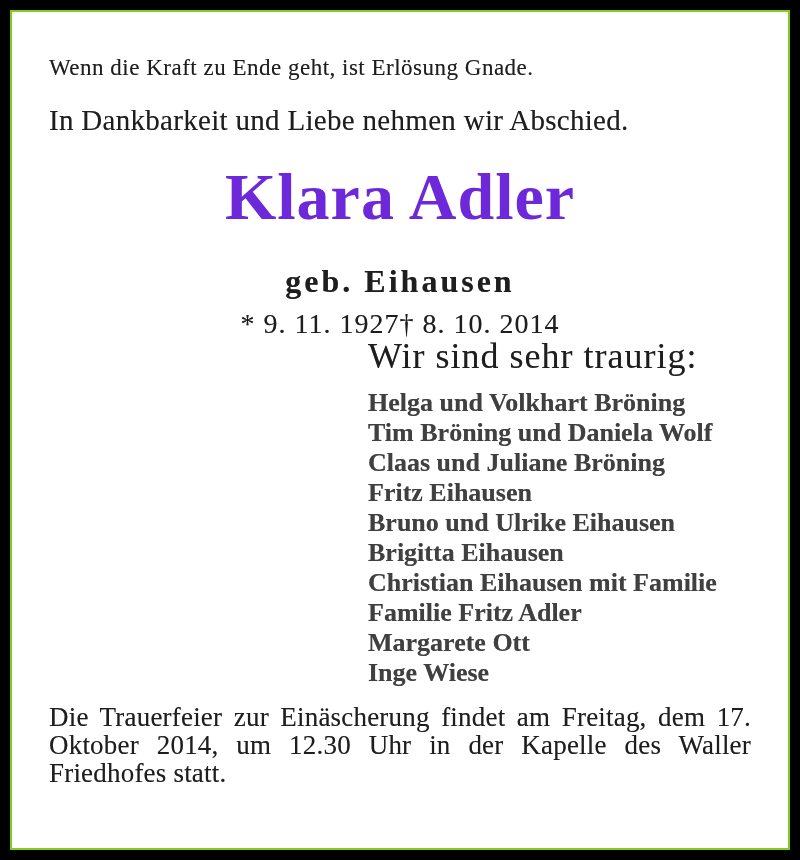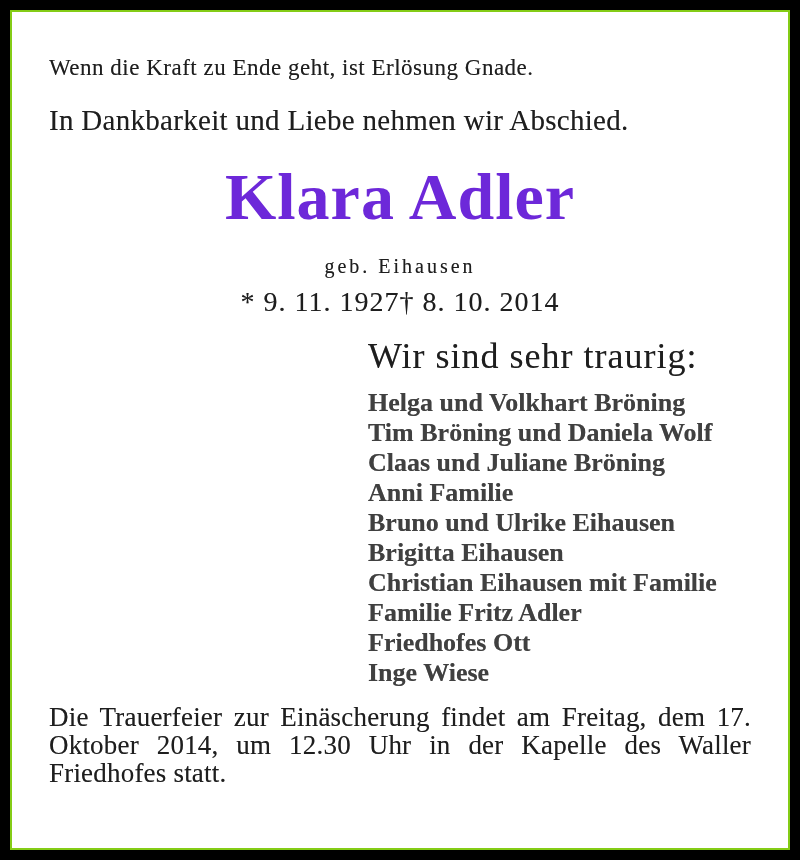--- a/index.html
+++ b/index.html
@@ -50,24 +50,25 @@
   }
   .deceased-name {
     font-size: 66px;
     font-weight: bold;
     line-height: 1.0;
     margin: 0;
     letter-spacing: 1px;
     color: #6d28d9;
   }
   .maiden-name {
-    margin-top: 24px;
-    font-size: 20px;
+    margin-top: 32px;
+    font-size: 32px;
     letter-spacing: 3px;
     line-height: 1.2;
+    font-weight: bold;
   }
   .dates-row {
     margin-top: 7px;
     display: flex;
     justify-content: center;
     font-size: 28px;
     letter-spacing: 1px;
     line-height: 1.2;
   }
   .mourners {
@@ -120,25 +121,25 @@
       <span class="txt">† 8. 10. 2014</span>
     </div>
   </div>
 
   <div class="mourners">
     <div class="mourners-intro txt">Wir sind sehr traurig:</div>
     <ul class="mourners-list">
         <li>Helga und Volkhart Bröning</li>
         <li>Tim Bröning und Daniela Wolf</li>
         <li>Claas und Juliane Bröning</li>
-        <li>Anni Familie</li>
+        <li>Fritz Eihausen</li>
         <li>Bruno und Ulrike Eihausen</li>
         <li>Brigitta Eihausen</li>
         <li>Christian Eihausen mit Familie</li>
         <li>Familie Fritz Adler</li>
-        <li>Friedhofes Ott</li>
+        <li>Margarete Ott</li>
         <li>Inge Wiese</li>
       </ul>
   </div>
 
   <div class="funeral-info txt">Die Trauerfeier zur Einäscherung findet am Freitag, dem 17. Oktober 2014, um 12.30 Uhr in der Kapelle des Waller Friedhofes statt.</div>
 
 </div>
 
 </body></html>

